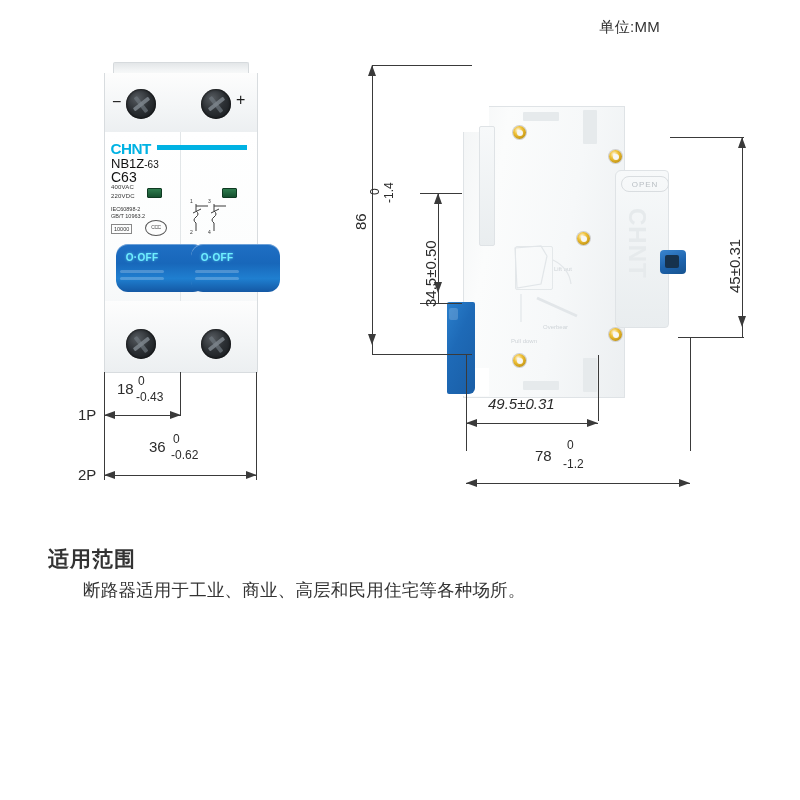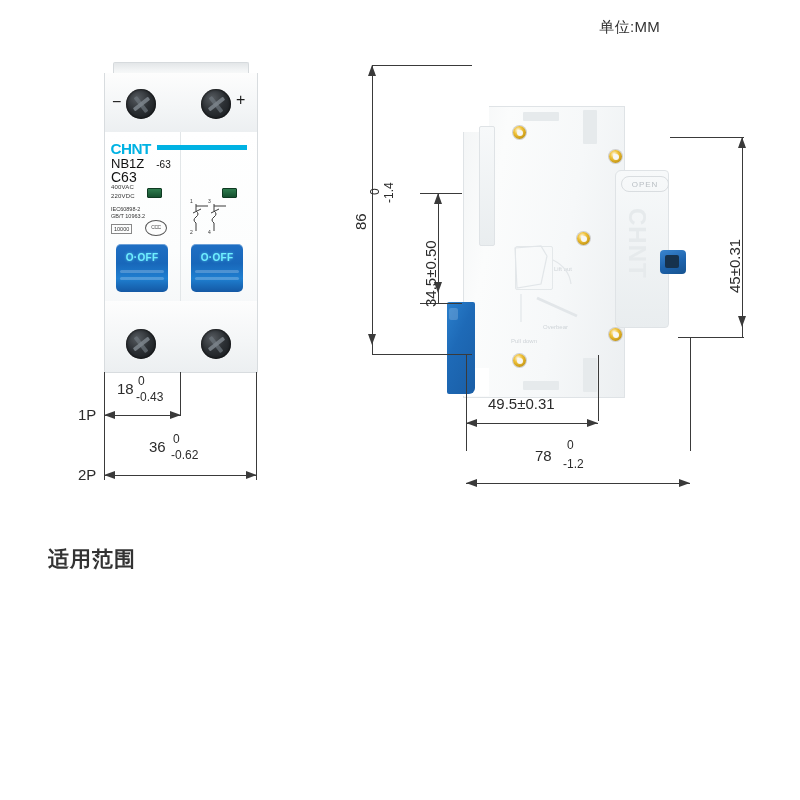--- a/index.html
+++ b/index.html
@@ -48,42 +48,42 @@
     border:1px solid #d8dcdf;border-top:none;border-bottom:none;}
   .fv-split{position:absolute;left:75px;top:70px;width:1px;height:170px;
     background:#e2e6e8;}
 
   .brand{position:absolute;left:6px;top:8px;font-size:15px;font-weight:bold;
     color:#00b2e3;letter-spacing:-.6px;font-family:"Liberation Sans",sans-serif;
     transform:scaleX(1.02);}
   .brand-bar{position:absolute;left:52px;top:13px;width:90px;height:5px;
     background:#00b2e3;}
   .model{position:absolute;left:6px;top:24px;font-size:13px;color:#111;}
-  .model small{font-size:10px;margin-left:12px;}
+  .model small{font-size:10px;}
   .rating{position:absolute;left:6px;top:37px;font-size:14px;color:#111;font-weight:500;}
   .volt1{position:absolute;left:6px;top:52px;font-size:6px;color:#333;letter-spacing:.2px;}
   .volt2{position:absolute;left:6px;top:61px;font-size:6px;color:#333;letter-spacing:.2px;}
   .std1{position:absolute;left:6px;top:74px;font-size:5.5px;color:#333;}
   .std2{position:absolute;left:6px;top:81px;font-size:5.5px;color:#333;}
   .icu-box{position:absolute;left:6px;top:92px;font-size:5.5px;color:#333;
     border:1px solid #888;padding:0 2px;line-height:8px;}
   .ccc{position:absolute;left:40px;top:88px;width:20px;height:14px;
     border:1px solid #555;border-radius:50%;}
   .ccc:after{content:"CCC";position:absolute;left:0;top:3px;width:20px;
     text-align:center;font-size:5px;color:#444;letter-spacing:-.5px;}
 
   .led{position:absolute;width:13px;height:8px;border-radius:1px;
     background:linear-gradient(180deg,#2f7d4f,#16502f);border:1px solid #0f3a22;}
 
   .wire-diag{position:absolute;width:46px;height:36px;}
   .wire-diag .lab{position:absolute;font-size:5px;color:#333;}
 
   .toggle{position:absolute;width:52px;height:48px;
     background:linear-gradient(180deg,#1f6fc4 0%,#1867ba 40%,#1f7fd0 72%,#1458a4 100%);
-    border-radius:5px;box-shadow:inset 0 1px 0 rgba(255,255,255,.35);}
+    border-radius:12px;box-shadow:inset 0 1px 0 rgba(255,255,255,.35);padding-left:37px;}
   .toggle .off{position:absolute;left:0;top:8px;width:52px;text-align:center;
     font-size:10px;color:#6ff0ff;font-weight:bold;letter-spacing:.3px;
     text-shadow:0 0 3px rgba(120,240,255,.6);}
   .toggle .ridge{position:absolute;left:4px;top:26px;width:44px;height:3px;
     background:rgba(255,255,255,.22);border-radius:2px;}
   .toggle .ridge.b{top:33px;}
 
   .fv-bluebar{position:absolute;left:6px;top:278px;width:138px;height:26px;
     background:linear-gradient(180deg,#2f8ad4 0%,#1d6fc0 35%,#1c63ad 75%,#17538f 100%);
     border-radius:3px;box-shadow:inset 0 1px 0 rgba(255,255,255,.3);}
@@ -304,31 +304,32 @@
 
     <div class="dimvert-line" style="left:412px;top:82px;height:200px;"></div>
     <div class="arrowU" style="left:408px;top:82px;"></div>
     <div class="arrowD" style="left:408px;top:261px;"></div>
     <div class="dimline" style="left:340px;top:82px;width:74px;"></div>
     <div class="dimline" style="left:348px;top:282px;width:66px;"></div>
     <div class="dimtxt rot" style="left:396px;top:238px;">45±0.31</div>
 
     <div class="dimvert" style="left:136px;top:300px;height:96px;"></div>
     <div class="dimvert" style="left:268px;top:300px;height:66px;"></div>
-    <div class="dimtxt" style="left:158px;top:340px;">49.5±0.31</div>
+    <div class="dimtxt" style="left:158px;top:340px;font-style:italic;">49.5±0.31</div>
     <div class="dimline" style="left:136px;top:368px;width:132px;"></div>
     <div class="arrowL" style="left:136px;top:364px;"></div>
     <div class="arrowR" style="left:257px;top:364px;"></div>
 
     <div class="dimvert" style="left:360px;top:282px;height:114px;"></div>
     <div class="dimtxt" style="left:205px;top:392px;">78</div>
     <div class="tolup" style="left:237px;top:383px;">0</div>
     <div class="tollo" style="left:233px;top:402px;">-1.2</div>
     <div class="dimline" style="left:136px;top:428px;width:224px;"></div>
     <div class="arrowL" style="left:136px;top:424px;"></div>
     <div class="arrowR" style="left:349px;top:424px;"></div>
   </div>
 
   <div class="abs" id="text-section">
     <div id="section-title">适用范围</div>
+    <div class="para indent">断路器适用于工业、商业、高层和民用住宅等各种场所。</div>
   </div>
 
 </div>
 
 </body></html>

